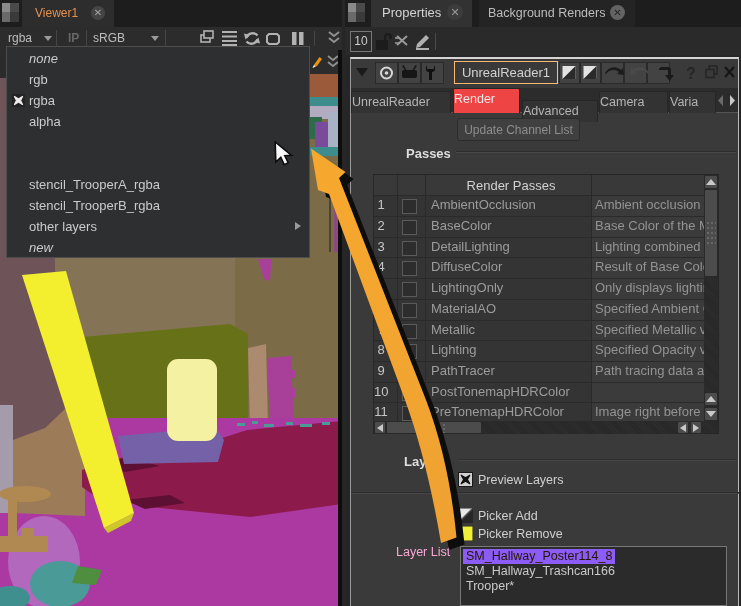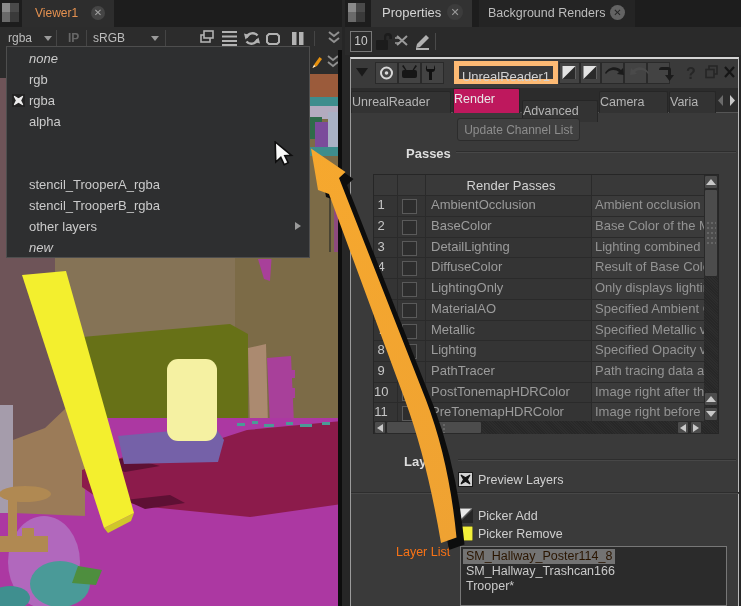--- a/index.html
+++ b/index.html
@@ -28,45 +28,45 @@
 
 #rpane{left:342px;top:0;width:399px;height:606px;background:#262626;}
 #rtabbar{left:345px;top:0;width:396px;height:27px;background:#1d1d1d;}
 #ptab{left:371px;top:0;width:101px;height:27px;background:#323232;color:#d4d4d4;font-size:13px;line-height:26px;padding-left:11px;box-sizing:border-box;}
 #btab{left:479px;top:0;width:156px;height:27px;background:#242424;color:#bdbdbd;font-size:12.5px;line-height:26px;padding-left:9px;box-sizing:border-box;}
 #row2{left:345px;top:27px;width:396px;height:28px;background:#2a2a2a;}
 #tenbox{left:350px;top:31px;width:20px;height:19px;background:#2b2b2b;border:1px solid #787878;color:#cccccc;font-size:12px;line-height:19px;text-align:center;}
 
 #npanel{left:350px;top:57px;width:389px;height:549px;background:#3a3a3a;border-top:2px solid #d4d4d4;border-left:1px solid #9b9b9b;border-right:1px solid #bbbbbb;box-sizing:border-box;}
 .hbtn{position:absolute;background:#434343;border:1px solid #2a2a2a;box-sizing:border-box;}
-#namefield{left:454px;top:61px;width:104px;height:23px;background:#393939;border:5px solid #fdba74;color:#d2d2d2;font-size:13px;line-height:22px;text-align:center;box-sizing:border-box;}
+#namefield{left:454px;top:61px;width:104px;height:23px;background:#393939;border:1px solid #fdba74;color:#d2d2d2;font-size:13px;line-height:22px;text-align:center;box-sizing:border-box;}
 
 #ntabs{left:351px;top:88px;width:387px;height:25px;background:#2c2c2c;border-bottom:1px solid #555;box-sizing:border-box;}
 .ntab{position:absolute;top:3px;height:22px;background:#333333;color:#b4b4b4;font-size:12.5px;line-height:21px;text-align:left;border:1px solid #262626;border-bottom:none;box-sizing:border-box;border-radius:2px 2px 0 0;}
-.ntab.sel{top:0;height:25px;background:#be185d;color:#e8e8e8;}
+.ntab.sel{top:0;height:25px;background:#ef4444;color:#e8e8e8;}
 
 #updbtn{left:457px;top:118px;width:123px;height:23px;background:#404040;border:1px solid #2c2c2c;border-radius:3px;color:#8d8d8d;font-size:12px;line-height:22px;text-align:center;box-sizing:border-box;}
 .grouplabel{color:#dedede;font-size:13px;font-weight:bold;}
 .hrule{position:absolute;height:1px;background:#2d2d2d;border-bottom:1px solid #474747;}
 
 #ptable{left:373px;top:174px;width:346px;height:260px;background:#343434;border:1px solid #262626;box-sizing:border-box;overflow:hidden;}
 .trow{position:absolute;left:0;width:344px;height:21px;}
 .tline{position:absolute;left:0;width:344px;height:1px;background:#2a2a2a;}
 .vline{position:absolute;top:0;width:1px;height:258px;background:#2a2a2a;}
 .rnum{position:absolute;left:0;width:14px;color:#c6c6c6;font-size:13px;line-height:20px;text-align:center;}
 .cbx{position:absolute;left:28px;top:4px;width:15px;height:15px;background:#2d2d2d;border:1px solid #5a5a5a;box-sizing:border-box;}
 .pname{position:absolute;left:57px;color:#9c9c9c;font-size:13px;line-height:20px;}
 .pdesc{position:absolute;left:221px;width:110px;color:#939393;font-size:13px;line-height:20px;overflow:hidden;white-space:nowrap;}
 .desccol{position:absolute;left:217px;top:21px;width:114px;height:237px;background:#3b3b3b;}
 
 .sbtn{position:absolute;background:#4c4c4c;border:1px solid #292929;box-sizing:border-box;border-radius:2px;}
 .dither{background-image:repeating-linear-gradient(45deg,#272727 0 1px,#2d2d2d 1px 2px);}
 #layerlist{left:460px;top:546px;width:267px;height:60px;background:#2b2b2b;border:1px solid #777;box-sizing:border-box;}
 .lli{position:absolute;left:2px;font-size:12.5px;line-height:15px;color:#c9c9c9;padding:0 3px;white-space:nowrap;}
-.lli.sel{background:#737373;color:#2a1500;}
+.lli.sel{background:#8b5cf6;color:#2a1500;}
 #cursor{left:274px;top:141px;z-index:60;}
 #arrowsvg{left:0;top:0;z-index:50;pointer-events:none;}
 </style>
 </head>
 <body>
 
 <div class="abs" id="ltabbar"></div>
 <div class="abs paneicon" style="left:2px;top:3px;">
     <div class="pa"></div>
     <div class="pb"></div>
@@ -349,21 +349,20 @@
   <div class="trow" style="top:186px;">
       <div class="rnum">9</div>
       <div class="cbx"></div>
       <div class="pname">PathTracer</div>
       <div class="pdesc">Path tracing data as</div>
     </div>
   <div class="trow" style="top:207px;">
       <div class="rnum">10</div>
       <div class="cbx"></div>
       <div class="pname">PostTonemapHDRColor</div>
-      <div class="pdesc">Image right after th</div>
     </div>
   <div class="trow" style="top:227px;">
       <div class="rnum">11</div>
       <div class="cbx"></div>
       <div class="pname">PreTonemapHDRColor</div>
       <div class="pdesc">Image right before t</div>
     </div>
   <div class="tline" style="top:20px;"></div>
   <div class="tline" style="top:41px;"></div>
   <div class="tline" style="top:62px;"></div>
@@ -463,21 +462,21 @@
 <svg class="abs" style="left:458px;top:508px;" width="15" height="15">
     <rect x="0" y="0" width="15" height="15" fill="#e8e8e8" stroke="#222"></rect>
     <polygon points="15,0 15,15 0,15" fill="#262626"></polygon>
     <path d="M1 14 L14 1" stroke="#555" stroke-width="1.5"></path>
   </svg>
 <div class="abs" style="left:478px;top:509px;color:#cfcfcf;font-size:12.5px;">Picker Add</div>
 <svg class="abs" style="left:458px;top:526px;" width="15" height="15">
     <rect x="0" y="0" width="15" height="15" fill="#f2ef3a" stroke="#222"></rect>
   </svg>
 <div class="abs" style="left:478px;top:527px;color:#cfcfcf;font-size:12.5px;">Picker Remove</div>
-<div class="abs" style="left:396px;top:545px;color:#f97316;font-size:12.5px;">Layer List</div>
+<div class="abs" style="left:396px;top:545px;color:#f9a8d4;font-size:12.5px;">Layer List</div>
 <div class="abs" id="layerlist">
   <div class="lli sel" style="top:2px;">SM_Hallway_Poster114_8</div>
   <div class="lli" style="top:17px;">SM_Hallway_Trashcan166</div>
   <div class="lli" style="top:32px;">Trooper*</div>
 </div>
 
 <svg class="abs" id="arrowsvg" width="741" height="606">
   <defs>
     <linearGradient id="arrgrad" x1="311" y1="148" x2="456" y2="537" gradientUnits="userSpaceOnUse">
       <stop offset="0" stop-color="#f6a82e"></stop>

